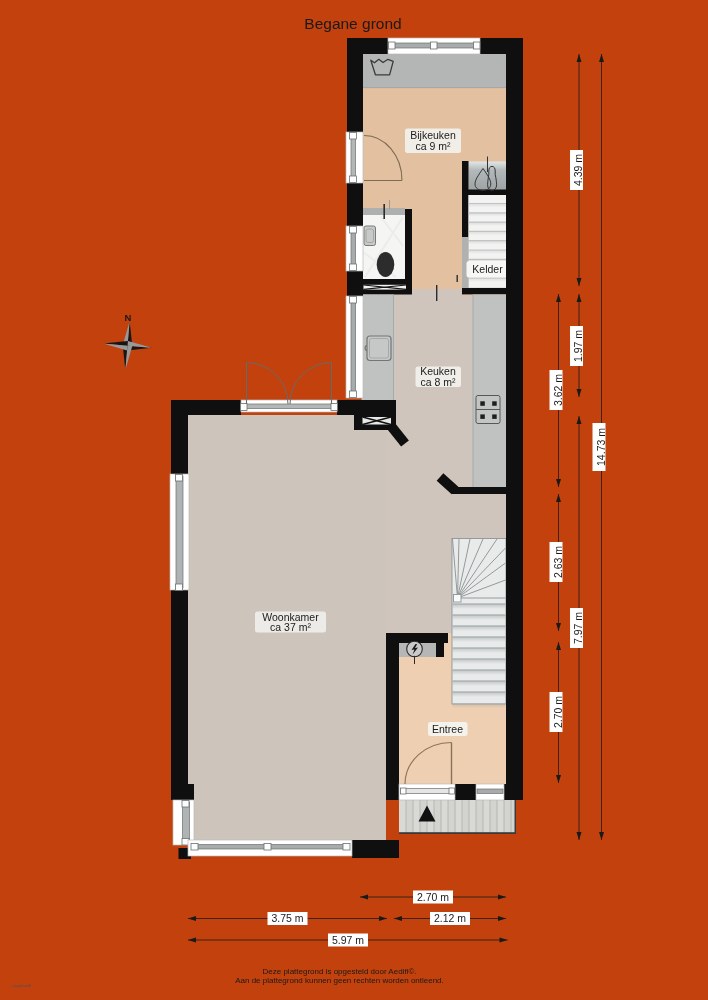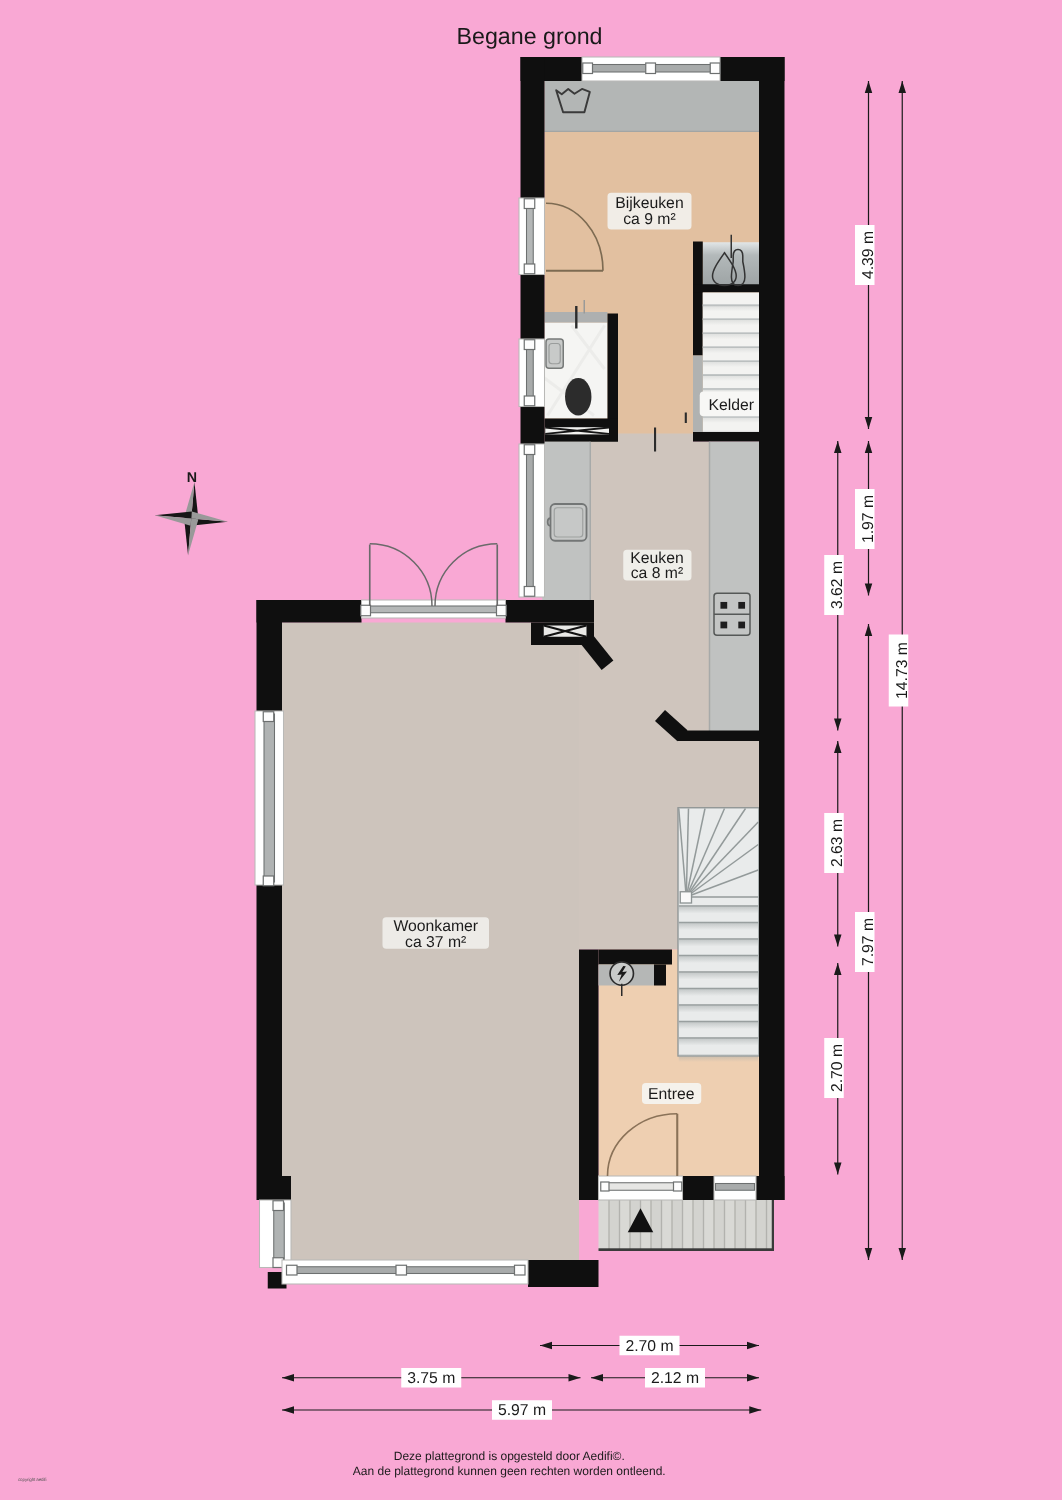--- a/index.html
+++ b/index.html
@@ -1,16 +1,16 @@
 <!DOCTYPE html>
 <html><head>
 <meta charset="utf-8">
 <style>
   html,body{margin:0;padding:0;background:#ffffff;}
-  .page{position:relative;width:708px;height:1000px;background:#f9a8d4;overflow:hidden;
+  .page{position:relative;width:708px;height:1000px;background:#c2410c;overflow:hidden;
         font-family:"Liberation Sans", sans-serif;}
   svg{position:absolute;left:0;top:0;}
   text{font-family:"Liberation Sans", sans-serif;}
 </style>
 </head>
 <body>
 <div class="page">
 <svg width="708" height="1000" viewBox="0 0 708 1000">
 
 <text x="353" y="29" font-size="15.5" fill="#1a1a1a" text-anchor="middle">Begane grond</text>

